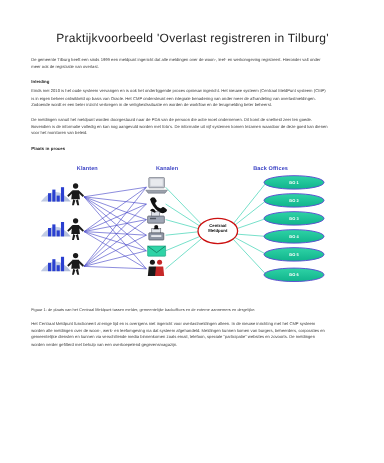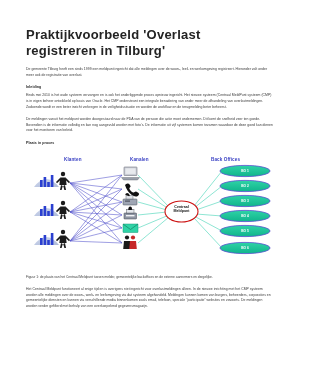--- a/index.html
+++ b/index.html
@@ -16,26 +16,27 @@
   }
   .page {
     position: relative;
     width: 298px;
     height: 386px;
     background: #ffffff;
     box-sizing: border-box;
     padding: 27px 24px 0 26px;
   }
   .doc-title {
-    font-size: 13px;
-    font-weight: 700;
+    font-size: 10px;
+    font-weight: 400;
     letter-spacing: 0.25px;
     color: #232323;
     margin: 0 0 9px 0;
     line-height: 1.2;
+    text-align: right;
   }
   .para {
     font-size: 3.45px;
     line-height: 1.62;
     color: #3a3a3a;
     margin: 0 0 7px 0;
     text-align: left;
     letter-spacing: 0.02px;
   }
   .sect-head {

